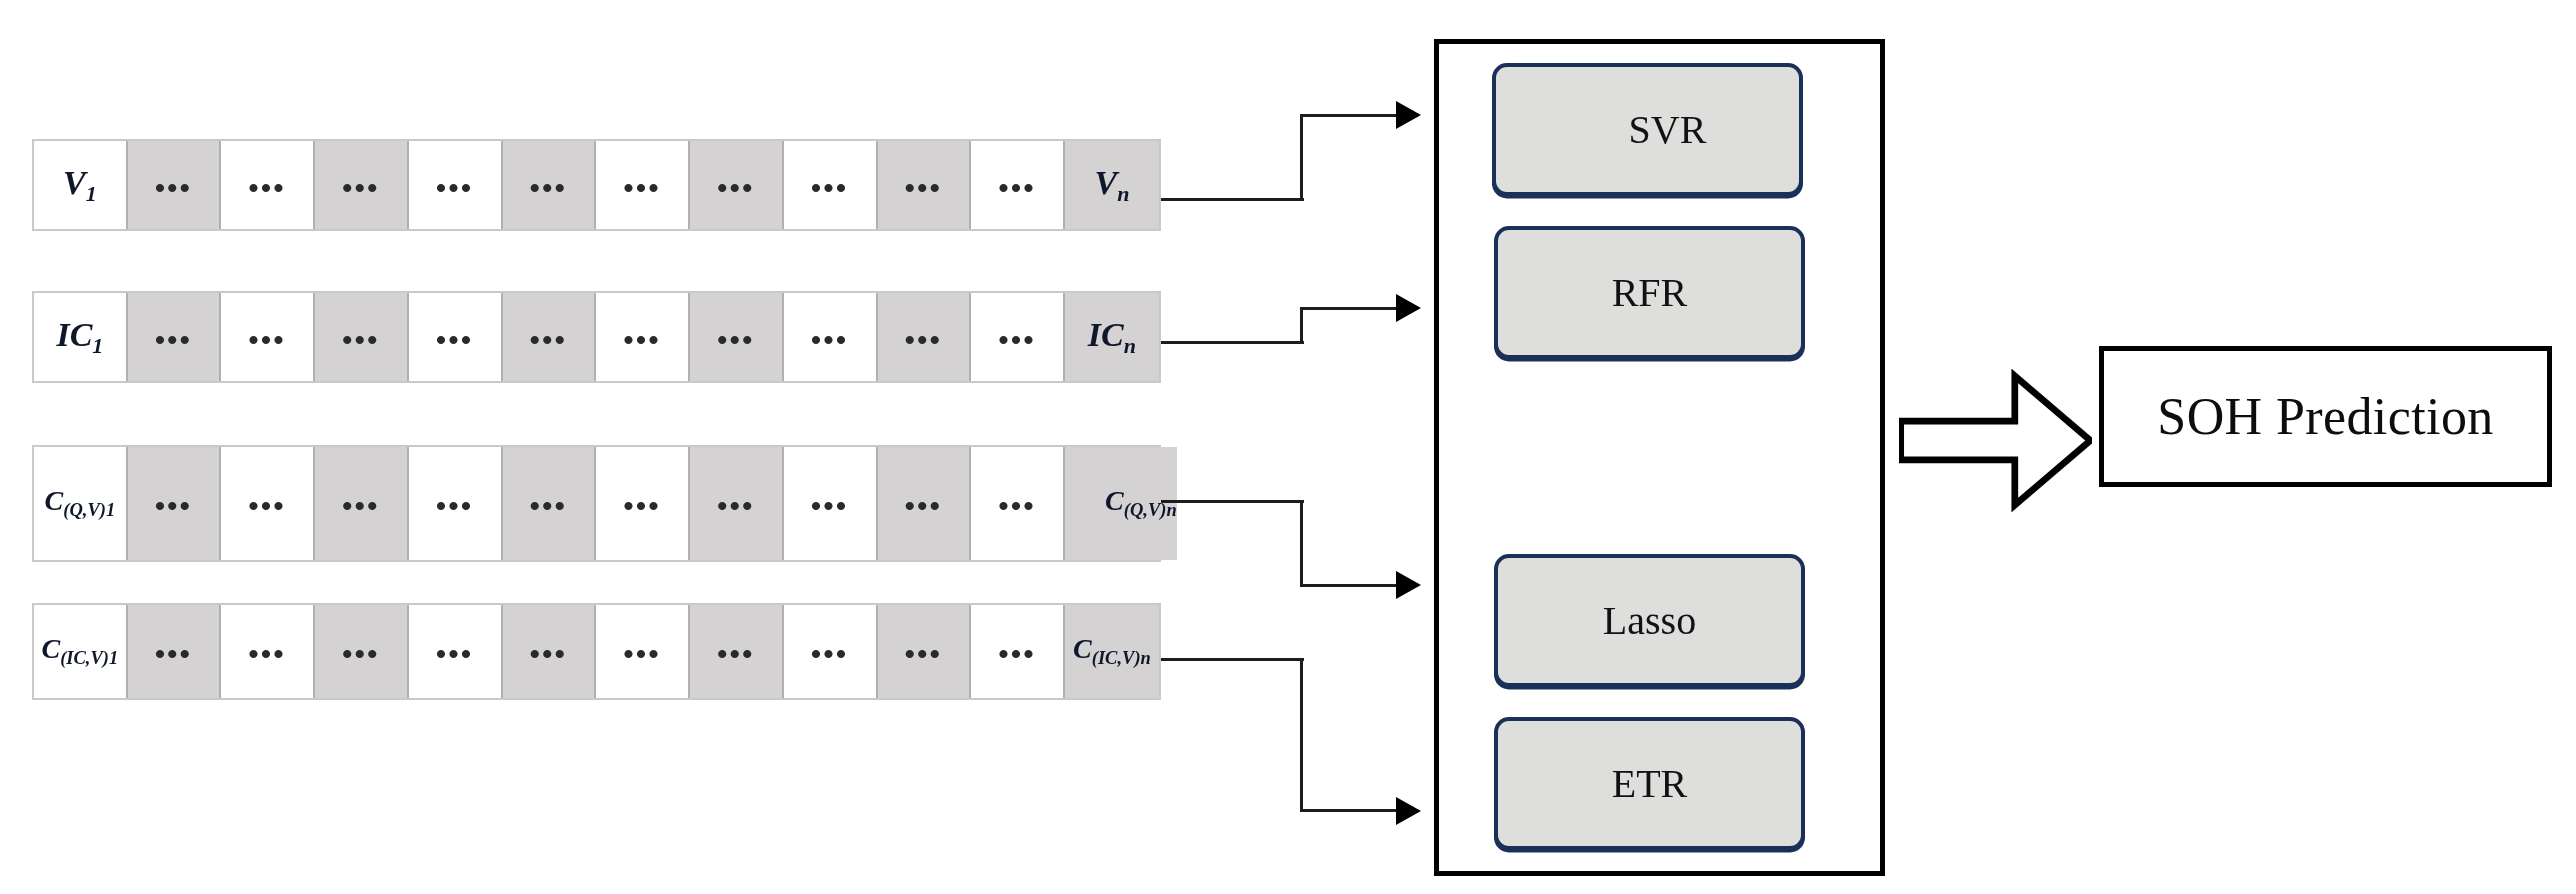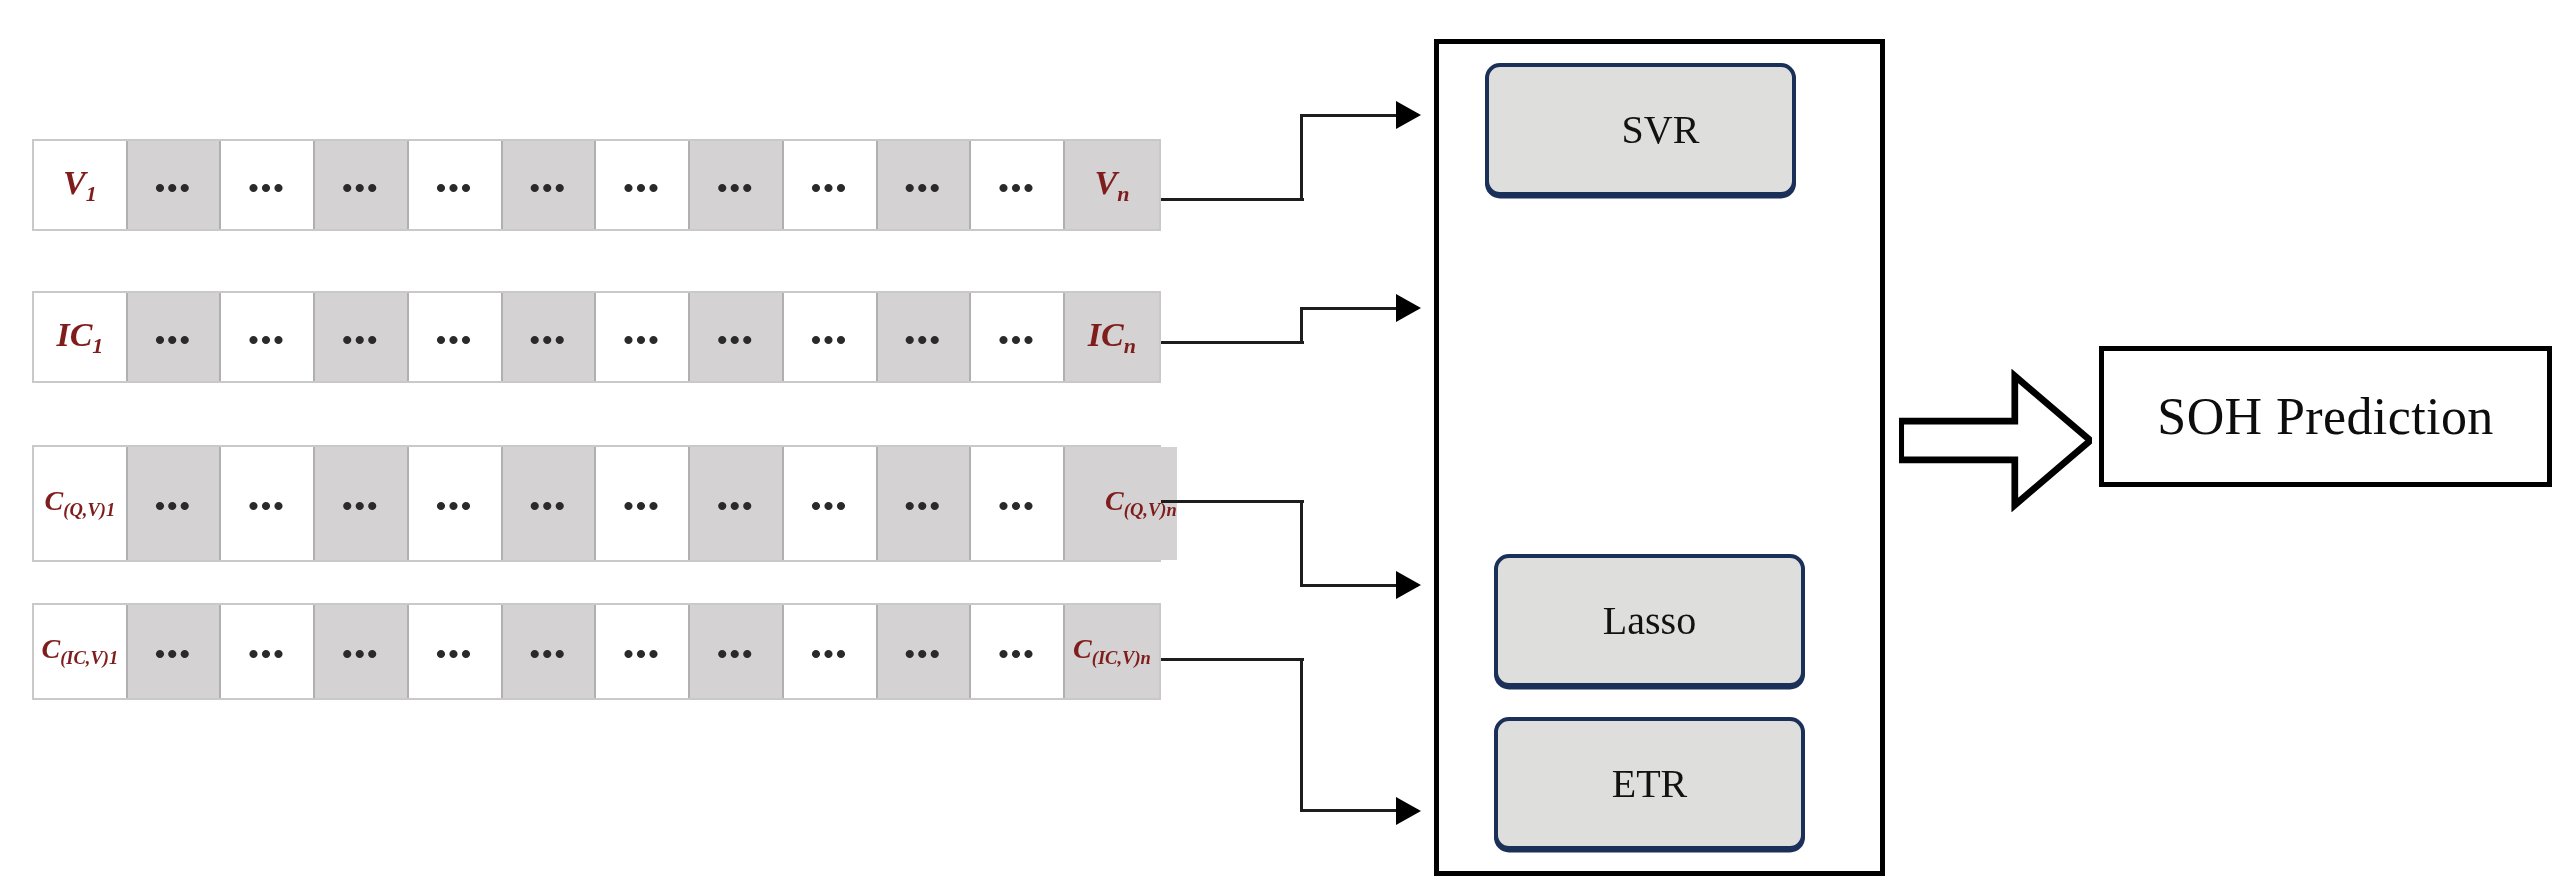--- a/index.html
+++ b/index.html
@@ -31,21 +31,21 @@
 
   .dots{
     font-family:"Liberation Sans","DejaVu Sans",sans-serif;
     font-size:28.5px;font-weight:700;color:#2a2a2a;
     letter-spacing:2.5px;line-height:1;
     transform:translateY(1.7px);
   }
 
   .flabel{
     font-family:"Liberation Serif","DejaVu Serif",serif;
-    font-weight:700;font-style:italic;color:#7f1d1d;
+    font-weight:700;font-style:italic;color:#0f172a;
     line-height:1;white-space:nowrap;
   }
   .flabel .base{font-size:34px;}
   .flabel .sub{font-size:22px;vertical-align:-0.30em;font-style:italic;font-weight:700;}
   .flabel.small .base{font-size:28px;}
   .flabel.small .sub{font-size:18.5px;vertical-align:-0.32em;}
 
   
   .conn{position:absolute;}
   .conn .seg{position:absolute;background:#1d1d1d;}
@@ -275,22 +275,25 @@
   </div>
 
   <div class="conn" style="left:1161px;top:658px;width:277px;height:160px;">
     <div class="seg h" style="left:0px;top:0px;width:143px;"></div>
     <div class="seg v" style="left:139px;top:0px;height:154px;"></div>
     <div class="seg h" style="left:139px;top:151px;width:118px;"></div>
     <div class="arrowhead" style="left:235px;top:139px;"></div>
   </div>
 
   <div id="model-container" style="left:1434px;top:39px;width:451px;height:837px;">
-      <div class="model-box" style="left: 46px; top: 18.5px; width: 311px; height: 133px; padding-left: 40px;">
+      <div class="model-box" style="left: 53px; top: 18.5px; width: 311px; height: 133px; padding-left: 40px;">
         <span>SVR</span>
+      </div>
+      <div class="model-box" style="left: 55px; top: 182px; width: 311px; height: 133px;">
+        <span>RFR</span>
       </div>
       <div class="model-box" style="left: 55px; top: 510px; width: 311px; height: 133px;">
         <span>Lasso</span>
       </div>
       <div class="model-box" style="left: 55px; top: 673px; width: 311px; height: 133px;">
         <span>ETR</span>
       </div>
     </div>
 
   <div id="block-arrow" style="left:1899px;top:369px;width:193px;height:143px;">

